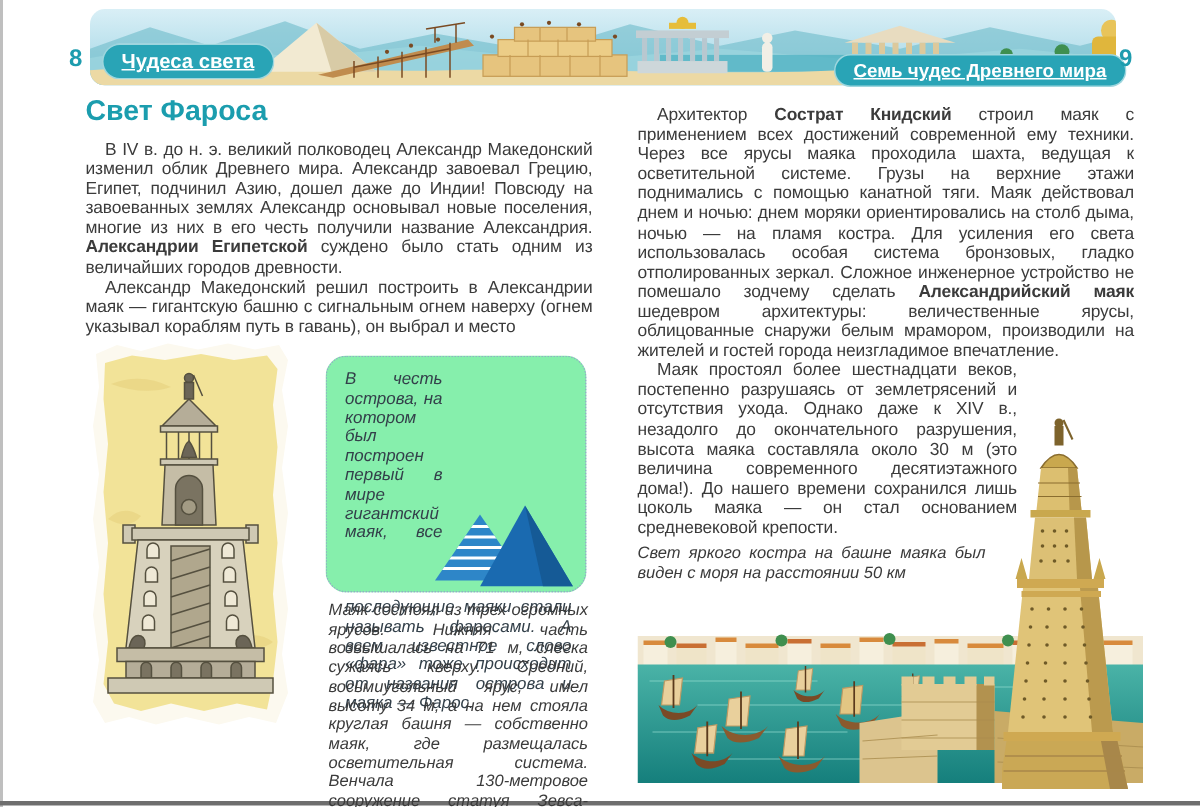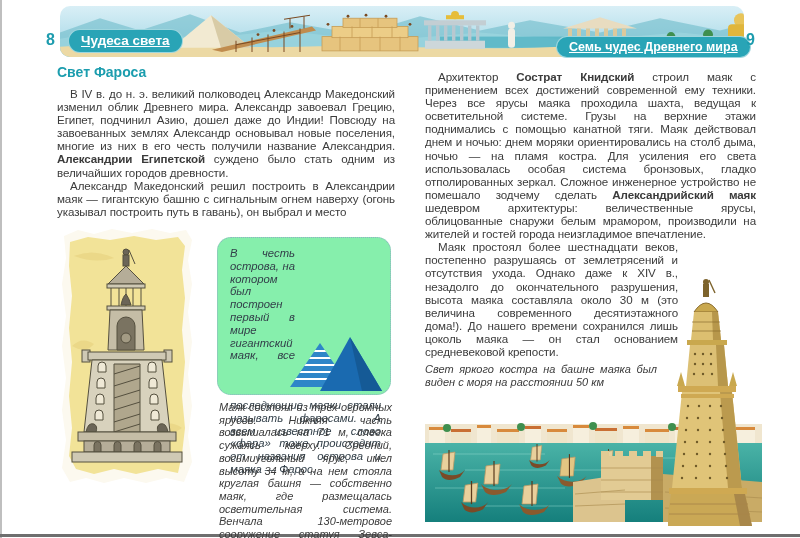--- a/index.html
+++ b/index.html
@@ -23,21 +23,21 @@
   .pill-left{left:68px;top:29px;height:22px;line-height:22px;font-size:13.5px;}
   .pill-right{left:556px;top:36px;height:20px;line-height:20px;font-size:12.5px;}
   .pagenum{position:absolute;font-weight:bold;font-size:16px;color:#1d9cae;z-index:6;}
   .pagenum-left{left:46px;top:31px;}
   .pagenum-right{left:746px;top:31px;}
 
   
   .col{position:absolute;text-align:justify;}
   .left-col{left:57px;top:64px;width:338px;}
   .right-col{left:425px;top:62px;width:331px;}
-  h1.title{margin:0 0 7px 0;font-size:14px;color:#1b9dae;font-weight:bold;text-align:left;}
+  h1.title{margin:0 0 7px 0;font-size:19px;color:#1b9dae;font-weight:bold;text-align:left;}
   p.body{margin:0;font-size:11.6px;line-height:13.1px;letter-spacing:-0.1px;}
   p.ind{text-indent:13px;}
   p.gap{margin-top:8px;}
   p.body b{font-weight:bold;}
   .tower-spacer{float:right;width:72px;height:150px;margin-left:6px;}
 
   
   .factbox{
     position:absolute;left:217px;top:237px;width:174px;height:158px;box-sizing:border-box;
     background:#86efac;border:1.6px dotted #8fb0c4;border-radius:14px;
@@ -165,21 +165,21 @@
   </svg>
 </div>
 <div class="pill pill-left"><span>Чудеса света</span></div>
 <div class="pill pill-right"><span>Семь чудес Древнего мира</span></div>
 <div class="pagenum pagenum-left">8</div>
 <div class="pagenum pagenum-right">9</div>
 
 <div class="col left-col">
   <h1 class="title">Свет Фароса</h1>
   <p class="body ind"><span>В IV в. до н. э. великий полководец Александр Македонский изменил облик Древнего мира. Александр завоевал Грецию, Египет, подчинил Азию, дошел даже до Индии! Повсюду на завоеванных землях Александр основывал новые поселения, многие из них в его честь получили название Александрия. </span><b>Александрии Египетской</b><span> суждено было стать одним из величайших городов древности.</span></p>
-  <p class="body ind">Александр Македонский решил построить в Александрии маяк — гигантскую башню с сигнальным огнем наверху (огонь указывал построить путь в гавань), он выбрал и место</p>
+  <p class="body ind">Александр Македонский решил построить в Александрии маяк — гигантскую башню с сигнальным огнем наверху (огнем указывал кораблям путь в гавань), он выбрал и место</p>
 </div>
 
 <svg class="papyrus" viewBox="0 0 138 261">
   <path d="M6,10 L20,4 36,8 54,3 74,7 94,3 112,7 128,4 134,14 130,34 134,58 130,86 134,116 130,148 134,180 130,210 134,236 126,256 108,252 88,257 66,252 46,257 28,252 12,256 4,242 8,214 4,184 8,152 4,120 8,90 4,58 8,32 Z" fill="#fcf9ef"></path>
   <path d="M12,16 L30,11 52,14 76,10 98,14 120,11 127,20 124,44 127,72 124,104 127,136 124,170 127,202 124,228 120,247 100,243 78,248 56,243 36,248 18,243 11,230 14,202 11,170 14,136 11,102 14,70 11,40 Z" fill="#f2e398"></path>
   <path d="M16,30 q20,-8 40,2 q-18,6 -40,-2 Z M100,200 q14,-6 24,2 q-10,8 -24,-2 Z M14,120 q10,-10 22,-2 q-8,10 -22,2 Z" fill="#e8d584" opacity="0.8"></path>
   <g stroke="#55503f" stroke-width="1" fill="none">
 
     <circle cx="68" cy="26" r="3" fill="#6b6557"></circle>
     <rect x="65" y="29" width="6" height="11" fill="#6b6557"></rect>

